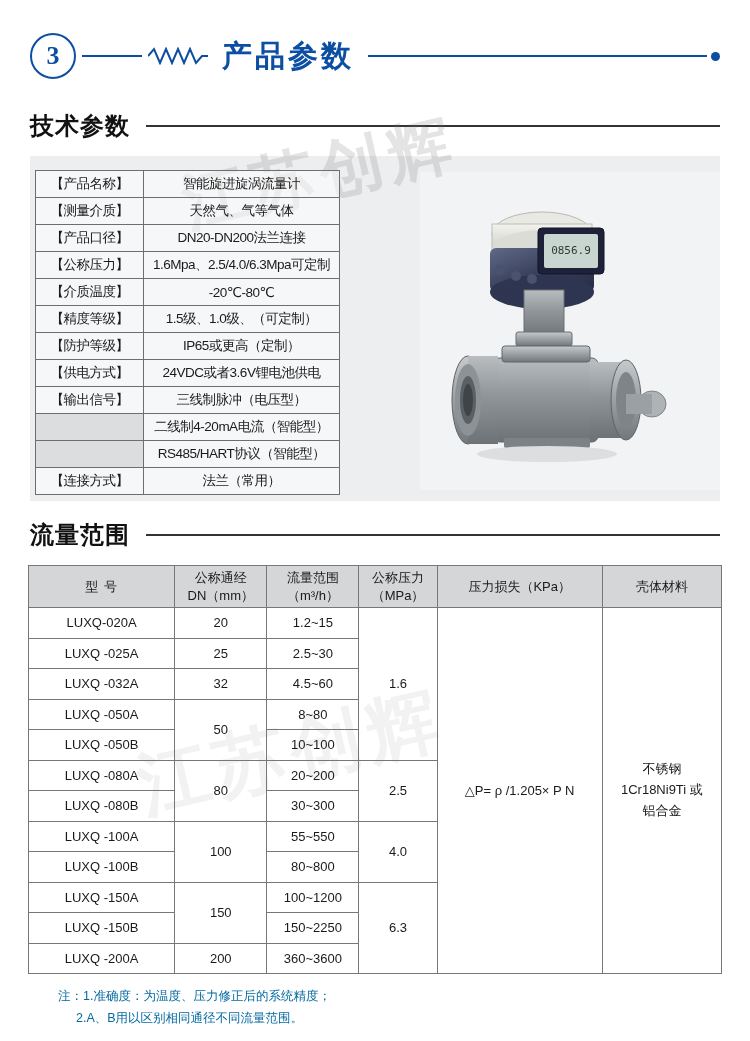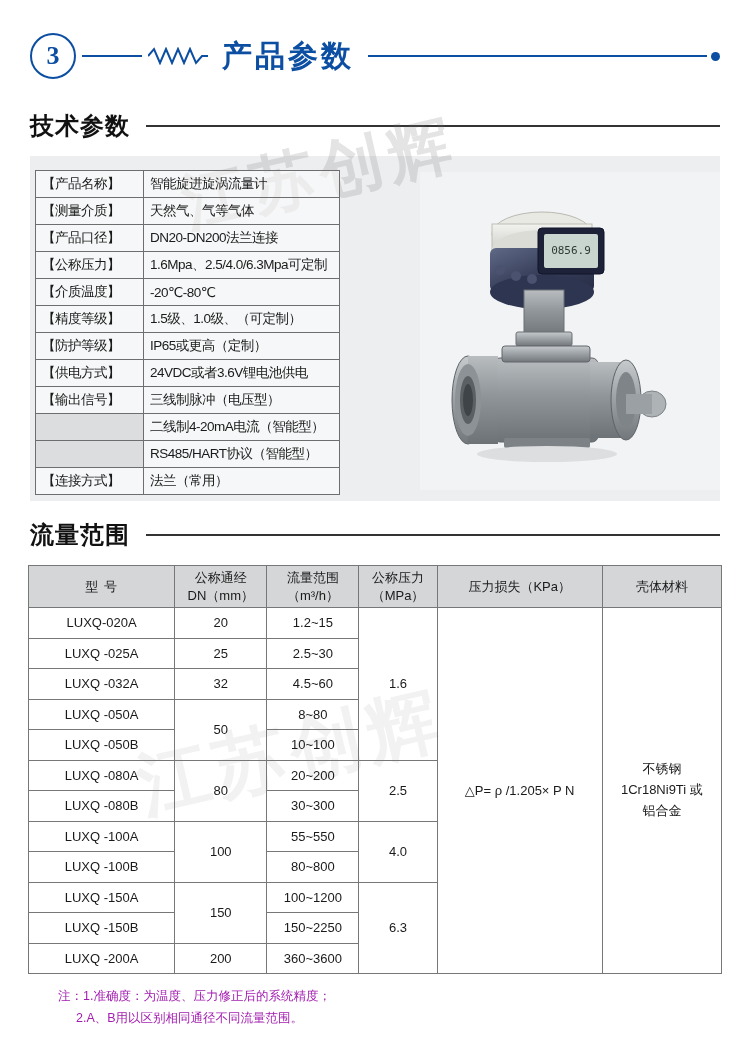--- a/index.html
+++ b/index.html
@@ -124,20 +124,21 @@
     font-size: 13.5px;
     z-index: 6;
     background: transparent;
   }
   .spec-table td {
     border: 1px solid #6e6e6e;
     height: 27px;
     padding: 1px 6px;
     white-space: nowrap;
     background: rgba(255,255,255,0.55);
+    text-align: center;
   }
   .spec-table td.label {
     width: 108px;
     font-size: 13.5px;
     letter-spacing: -0.5px;
   }
   .spec-table td.value {
     width: 196px;
     font-size: 13.5px;
     letter-spacing: -0.5px;
@@ -188,21 +189,21 @@
   .c-press { width: 78px; }
   .c-loss { width: 165px; }
   .c-mat { width: 119px; }
   .mat-cell { line-height: 1.6; margin-left: 48px; }
 
   
   .notes {
     margin: 12px 30px 0 58px;
     font-size: 12.5px;
     line-height: 1.75;
-    color: #a21caf;
+    color: #0369a1;
   }
 </style>
 </head>
 <body>
 
 <div class="header">
   <div class="hdr-row">
     <div class="num-circle">3</div>
     <div class="hdr-line"></div>
     <svg class="zigzag" viewBox="0 0 60 18" preserveAspectRatio="none">

